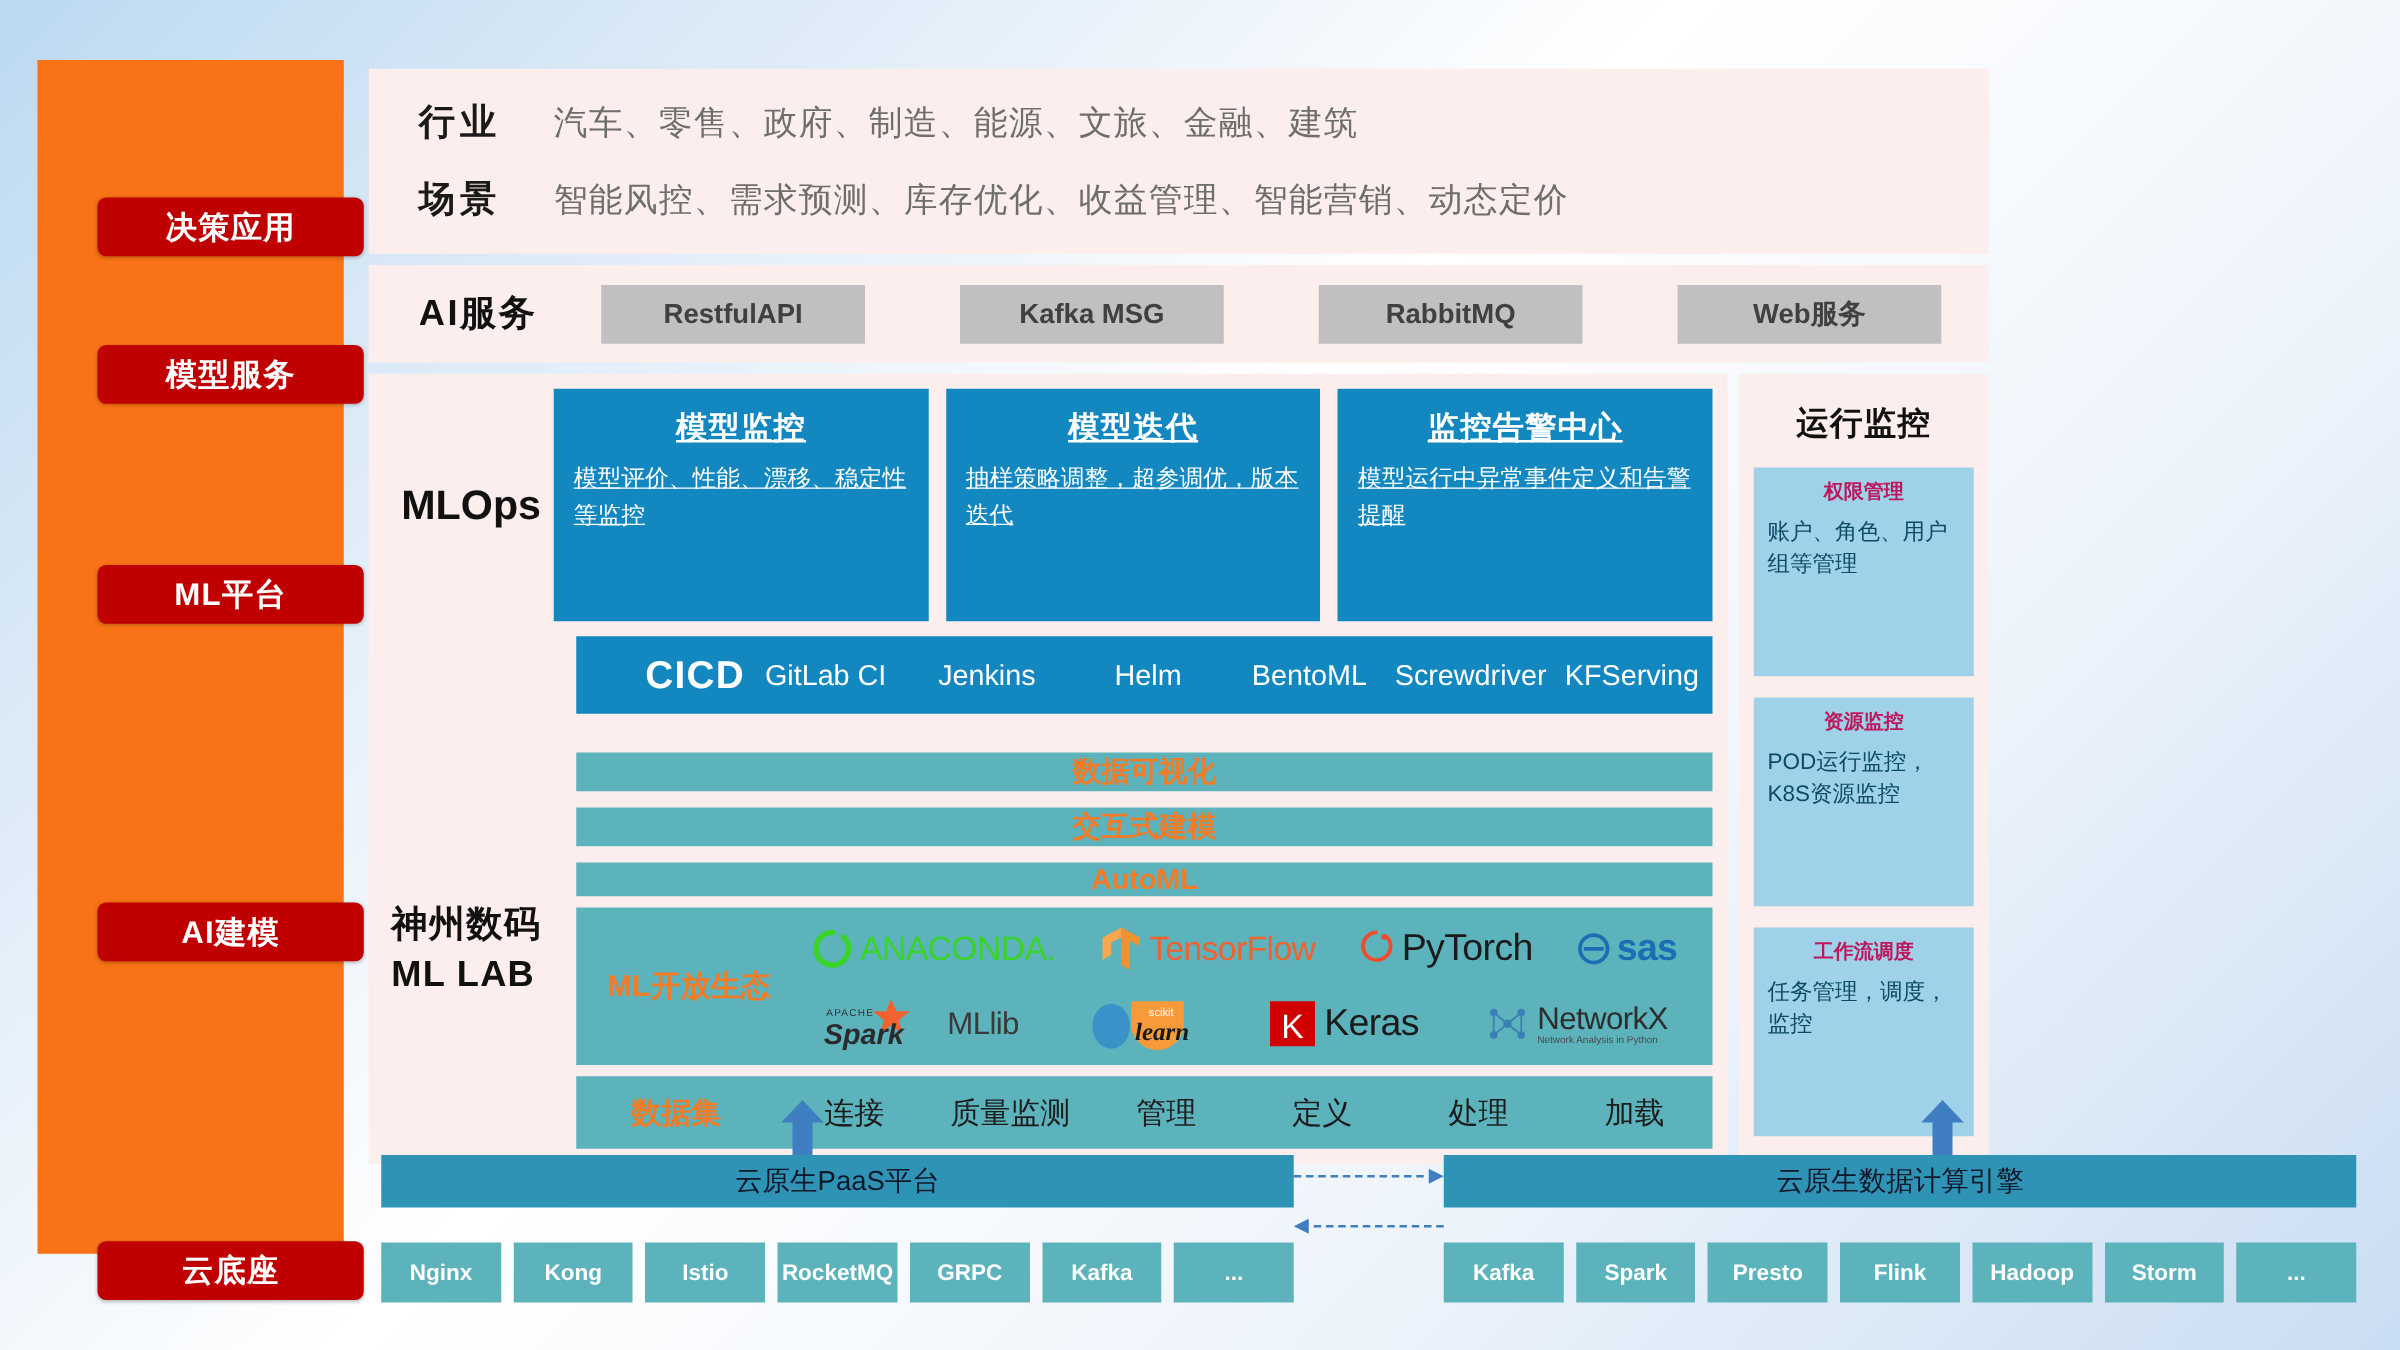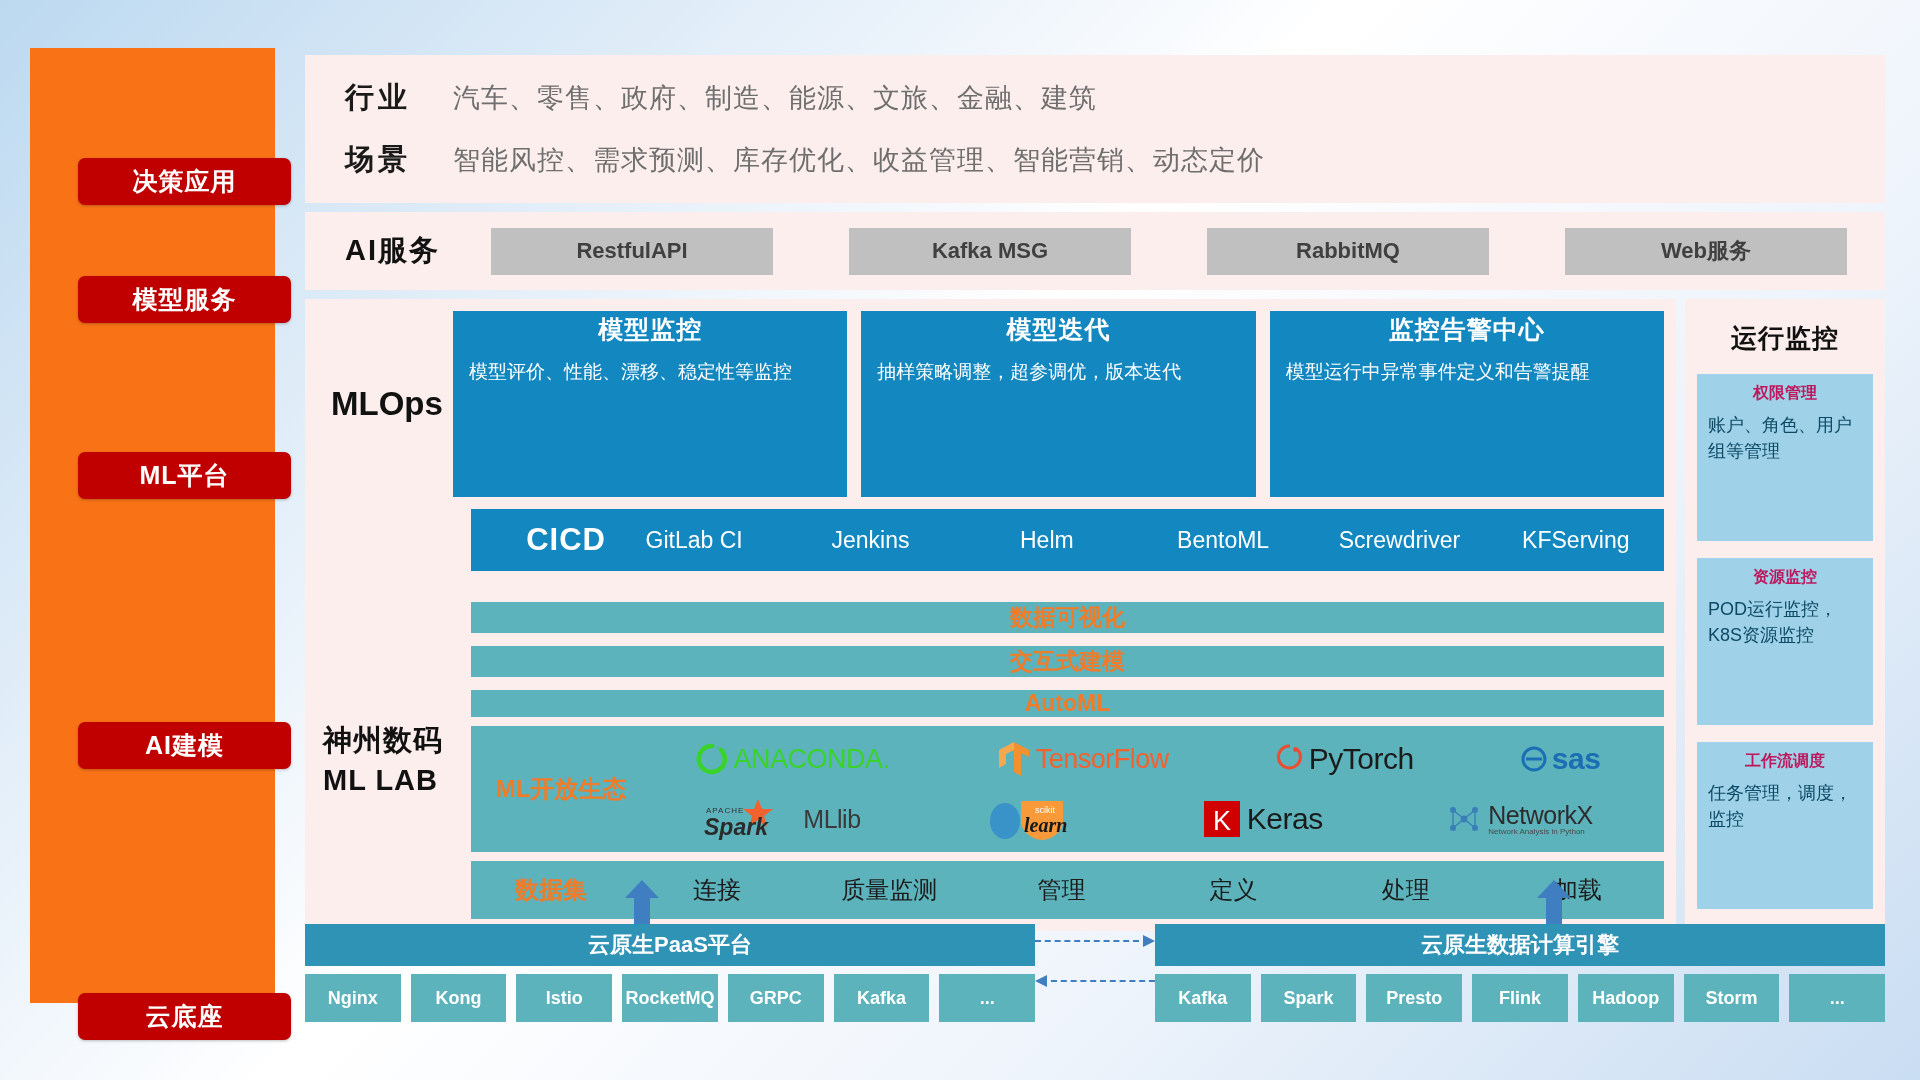--- a/index.html
+++ b/index.html
@@ -25,21 +25,21 @@
     display: flex; align-items: center; justify-content: center;
     letter-spacing: 1px;
     box-shadow: 0 1px 3px rgba(0,0,0,.25);
   }
   .chip-1 { top: 110px; }
   .chip-2 { top: 228px; }
   .chip-3 { top: 404px; }
   .chip-4 { top: 674px; }
 
   
-  .main { position: absolute; left: 305px; top: 55px; width: 1580px; }
+  .main { position: absolute; left: 295px; top: 55px; width: 1296px; }
 
   .band {
     background: #fceeec;
     display: flex; align-items: center;
     margin-bottom: 9px;
   }
 
   
   .band-top { height: 148px; padding: 0 0 0 18px; }
   .kv-row { display: flex; align-items: center; height: 62px; }
@@ -70,21 +70,22 @@
 
   .band-mlops { height: 210px; align-items: stretch; padding: 12px 12px 12px 18px; flex-direction: row; }
   .mlops-label {
     font-size: 33px; font-weight: bold; color: #111;
     flex: 0 0 130px; width: 130px;
     display: flex; align-items: center; padding-left: 8px;
   }
   .mlops-cards { display: flex; flex: 1; gap: 14px; }
   .mlops-card {
     flex: 1; background: #1287c0; color: #fff;
-    padding: 2px 16px 10px 16px;
+    padding: 14px 16px 10px 16px;
+    text-decoration: underline;
   }
   .mlops-card h4 {
     font-size: 25px; font-weight: bold; text-align: center;
     margin-bottom: 12px; letter-spacing: 1px;
   }
   .mlops-card p { font-size: 19px; line-height: 1.5; }
 
   .cicd-bar {
     background: #1287c0; color: #fff;
     height: 62px; margin: 0 12px 9px 166px;
@@ -165,24 +166,24 @@
     content: ''; position: absolute; left: 0; top: 0;
     border-left: 17px solid transparent; border-right: 17px solid transparent;
     border-bottom: 18px solid #3f7fc1;
   }
   .cloud-cols { display: flex; gap: 0; }
   .cloud-col { position: relative; }
   .cloud-col.left { width: 730px; }
   .cloud-col.gap { width: 120px; }
   .cloud-col.right { width: 730px; }
   .cloud-bar {
-    height: 42px; background: #2f93b5; color: #ffffff;
-    font-size: 22px; font-weight: bold;
+    height: 42px; background: #2f93b5; color: #0f172a;
+    font-size: 22px; font-weight: normal;
     display: flex; align-items: center; justify-content: center;
-    margin-bottom: 8px;
+    margin-bottom: 28px;
   }
   .cloud-chips { display: flex; gap: 10px; }
   .cloud-chip {
     flex: 1; height: 48px; background: #5cb3bb; color: #fff;
     font-size: 18px; font-weight: bold;
     display: flex; align-items: center; justify-content: center;
     text-align: center; line-height: 1.15; padding: 0 3px;
   }
   .dashed-links {
     position: absolute; left: 730px; top: 54px; width: 120px; height: 70px;

